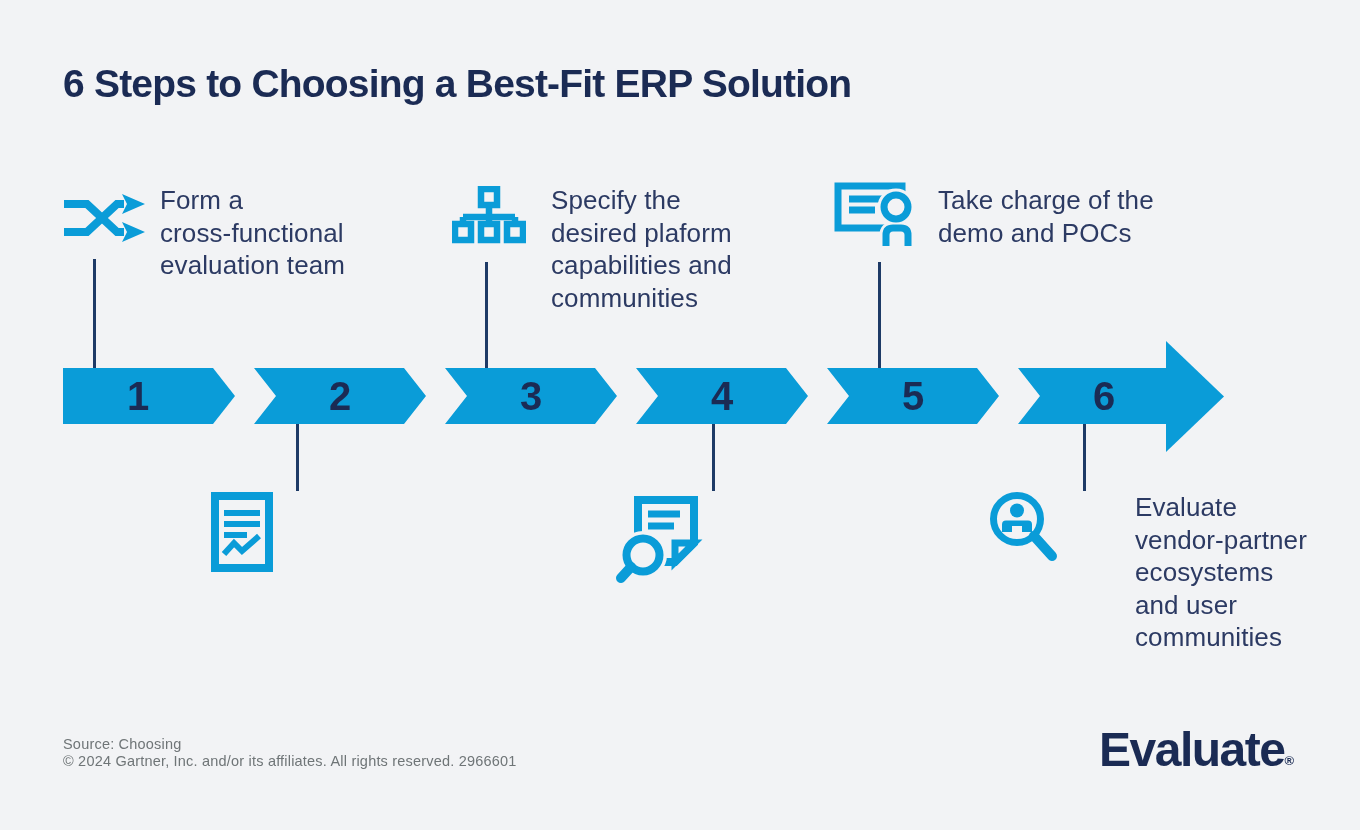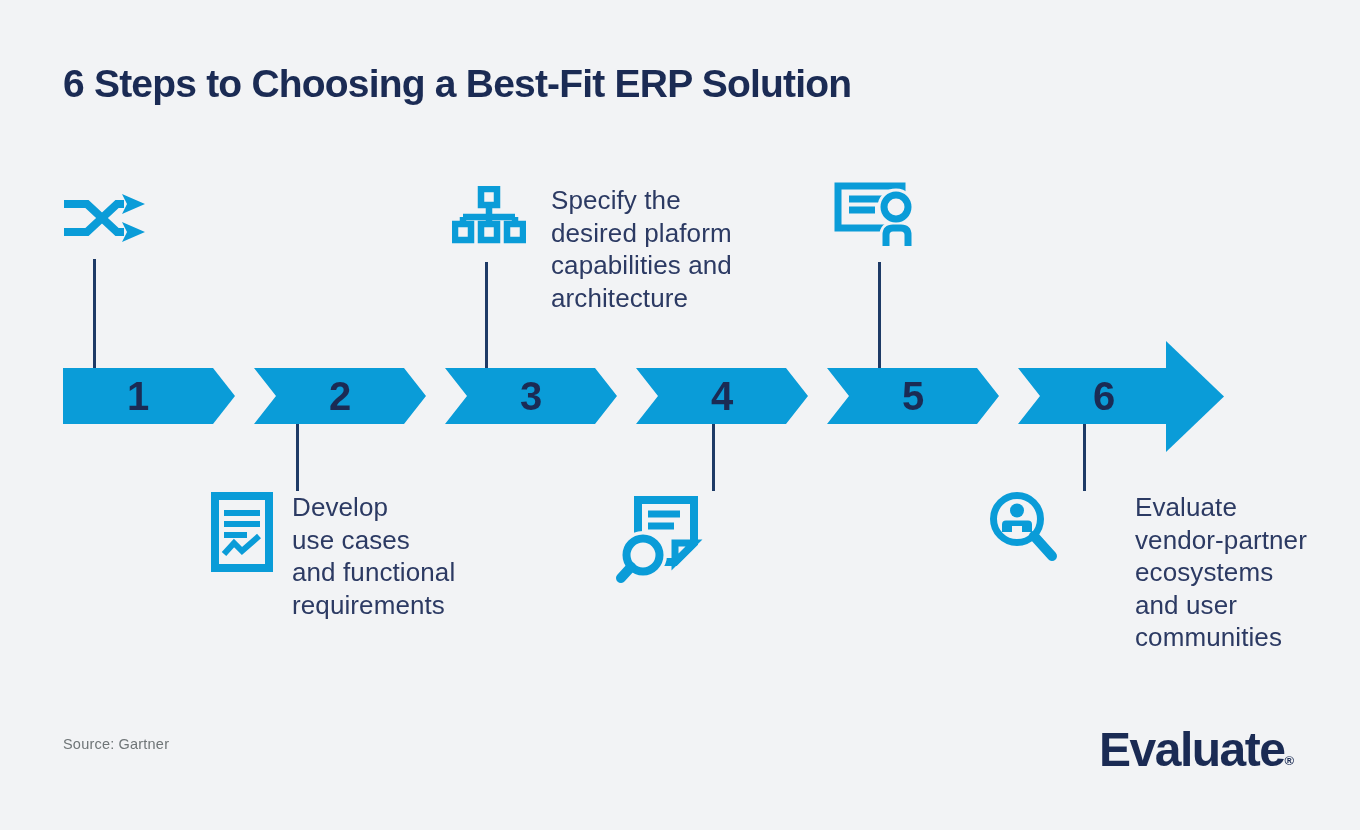--- a/index.html
+++ b/index.html
@@ -47,47 +47,52 @@
   <h1 class="title">6 Steps to Choosing a Best-Fit ERP Solution</h1>
 
   <span class="icon" style="left:60px;top:182px;width:90px;height:72px">
     <svg viewBox="0 0 90 72" fill="none" stroke="currentColor" stroke-width="8">
       <path d="M4 22 H27 L57 50 H64"></path>
       <path d="M4 50 H27 L57 22 H64"></path>
       <polygon points="62,12 85,22 62,32 67,22" fill="currentColor" stroke="none"></polygon>
       <polygon points="62,40 85,50 62,60 67,50" fill="currentColor" stroke="none"></polygon>
     </svg>
   </span>
+  <div class="step-text" style="left:160px;top:184px">Form a
+cross-functional
+evaluation team</div>
   <div class="connector" style="left:93px;top:259px;height:109px"></div>
 
   <span class="icon" style="left:452px;top:186px;width:74px;height:60px">
     <svg viewBox="0 0 74 60" fill="none" stroke="currentColor" stroke-width="6.5">
       <rect x="29" y="3" width="16" height="16"></rect>
       <path d="M37 19 V31 M11 31 H63 M11 31 V38 M37 31 V38 M63 31 V38"></path>
       <rect x="3" y="38" width="16" height="16"></rect>
       <rect x="29" y="38" width="16" height="16"></rect>
       <rect x="55" y="38" width="16" height="16"></rect>
     </svg>
   </span>
   <div class="step-text" style="left:551px;top:184px">Specify the
 desired plaform
 capabilities and
-architecture</div>
+communities</div>
   <div class="connector" style="left:485px;top:262px;height:106px"></div>
 
   <span class="icon" style="left:834px;top:182px;width:88px;height:64px">
     <svg viewBox="0 0 88 64" fill="none" stroke="currentColor" stroke-width="7">
       <rect x="4" y="4" width="64" height="42"></rect>
       <path d="M15 17 H48 M15 28 H41"></path>
       <circle cx="62" cy="25" r="12" stroke="var(--background)" stroke-width="13" fill="var(--background)"></circle>
       <path d="M52 64 V53 Q52 46 59 46 H67 Q74 46 74 53 V64" stroke="var(--background)" stroke-width="13"></path>
       <circle cx="62" cy="25" r="12"></circle>
       <path d="M52 64 V53 Q52 46 59 46 H67 Q74 46 74 53 V64"></path>
     </svg>
   </span>
+  <div class="step-text" style="left:938px;top:184px">Take charge of the
+demo and POCs</div>
   <div class="connector" style="left:878px;top:262px;height:106px"></div>
 
   <div class="seg seg-first" style="left:63px">
     <span class="num">1</span>
   </div>
   <div class="seg seg-mid" style="left:254px">
     <span class="num">2</span>
   </div>
   <div class="seg seg-mid" style="left:445px">
     <span class="num">3</span>
@@ -104,24 +109,20 @@
   <div class="arrowhead"></div>
 
   <div class="connector" style="left:296px;top:424px;height:67px"></div>
   <span class="icon" style="left:211px;top:492px;width:62px;height:80px">
     <svg viewBox="0 0 62 80" fill="none" stroke="currentColor">
       <rect x="4" y="4" width="54" height="72" stroke-width="8"></rect>
       <path d="M13 21 H49 M13 32 H49 M13 43 H36" stroke-width="6"></path>
       <path d="M13 62 L23 51 L31 59 L48 44" stroke-width="6"></path>
     </svg>
   </span>
-  <div class="step-text" style="left:292px;top:491px">Develop
-use cases
-and functional
-requirements</div>
 
   <div class="connector" style="left:712px;top:424px;height:67px"></div>
   <span class="icon" style="left:616px;top:492px;width:96px;height:92px">
     <svg viewBox="0 0 96 92" fill="none" stroke="currentColor">
       <path d="M22 46 V8 H78 V51 L59 70 H38" stroke-width="8"></path>
       <path d="M59 51 H78 L59 70 Z" fill="var(--background)" stroke-width="7"></path>
       <path d="M32 22 H64 M32 34 H58" stroke-width="7"></path>
       <circle cx="27" cy="63" r="16.5" stroke="var(--background)" stroke-width="15" fill="var(--background)"></circle>
       <circle cx="27" cy="63" r="16.5" stroke-width="8"></circle>
       <path d="M15 75 L5 86" stroke-width="10" stroke-linecap="round"></path>
@@ -136,16 +137,17 @@
       <circle cx="28" cy="19.5" r="7" fill="currentColor" stroke="none"></circle>
       <path d="M13 41 V33.5 Q13 29.5 17 29.5 H39 Q43 29.5 43 33.5 V41 H33 V35 H23 V41 Z" fill="currentColor" stroke="none"></path>
     </svg>
   </span>
   <div class="step-text" style="left:1135px;top:491px">Evaluate
 vendor-partner
 ecosystems
 and user
 communities</div>
 
-  <div class="footer-line" style="top:736px">Source: Gartner</div>
+  <div class="footer-line" style="top:736px">Source: Choosing</div>
+  <div class="footer-line" style="top:753px">© 2024 Gartner, Inc. and/or its affiliates. All rights reserved. 2966601</div>
   <div class="logo"><span>Evaluate</span><span class="reg">®</span></div>
 
 </div>
 
 </body></html>

